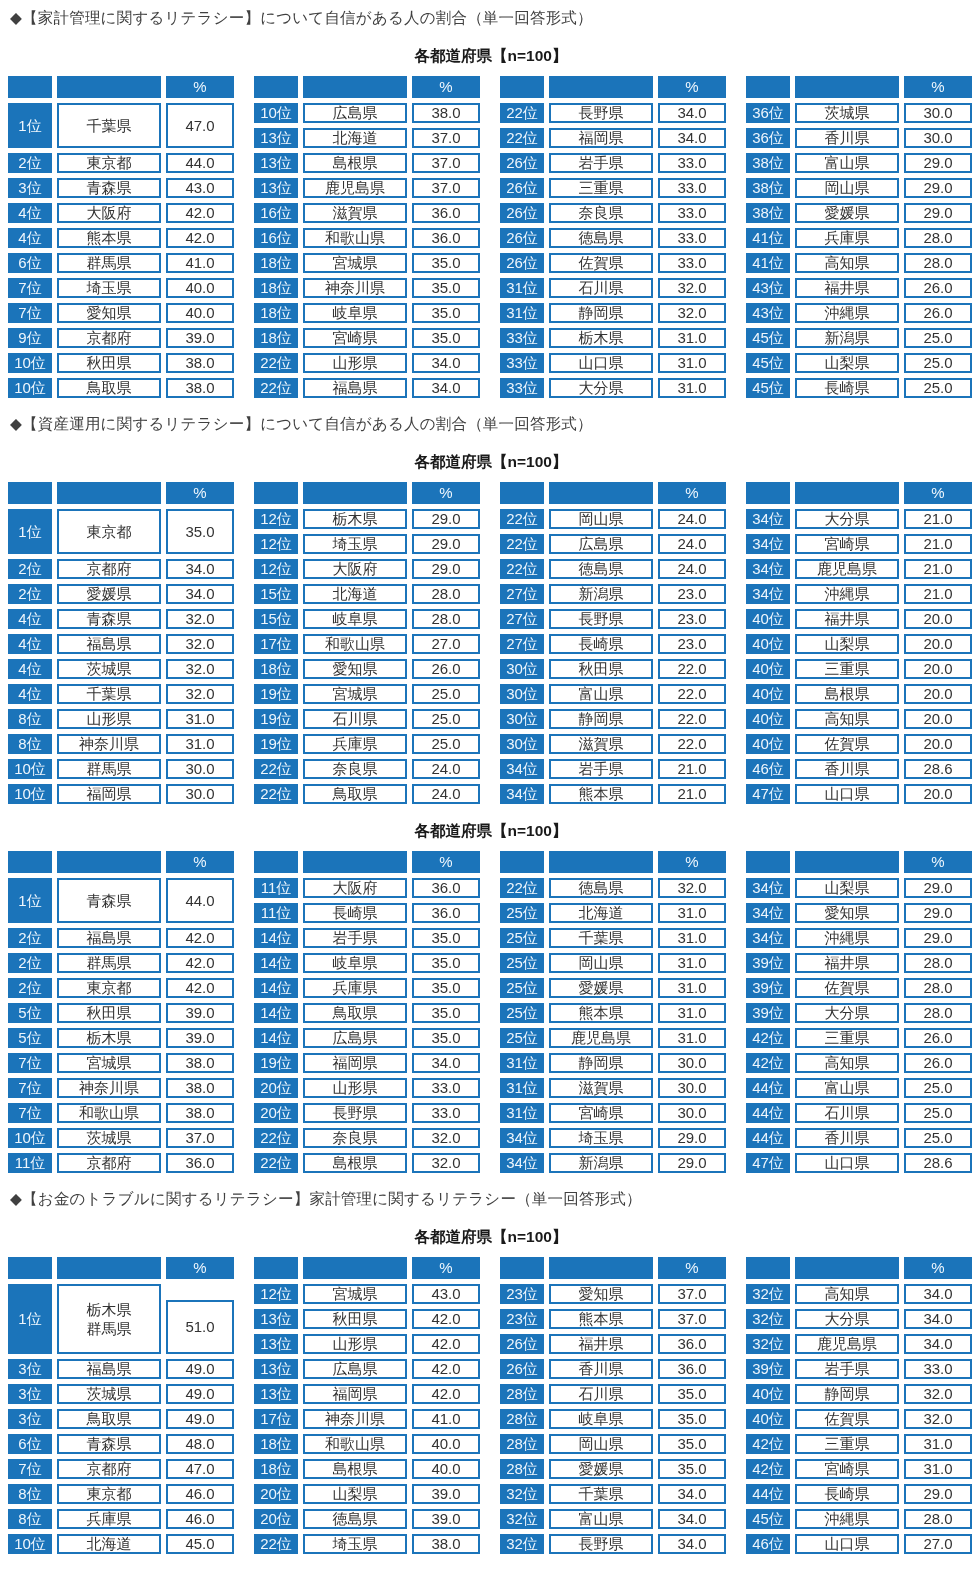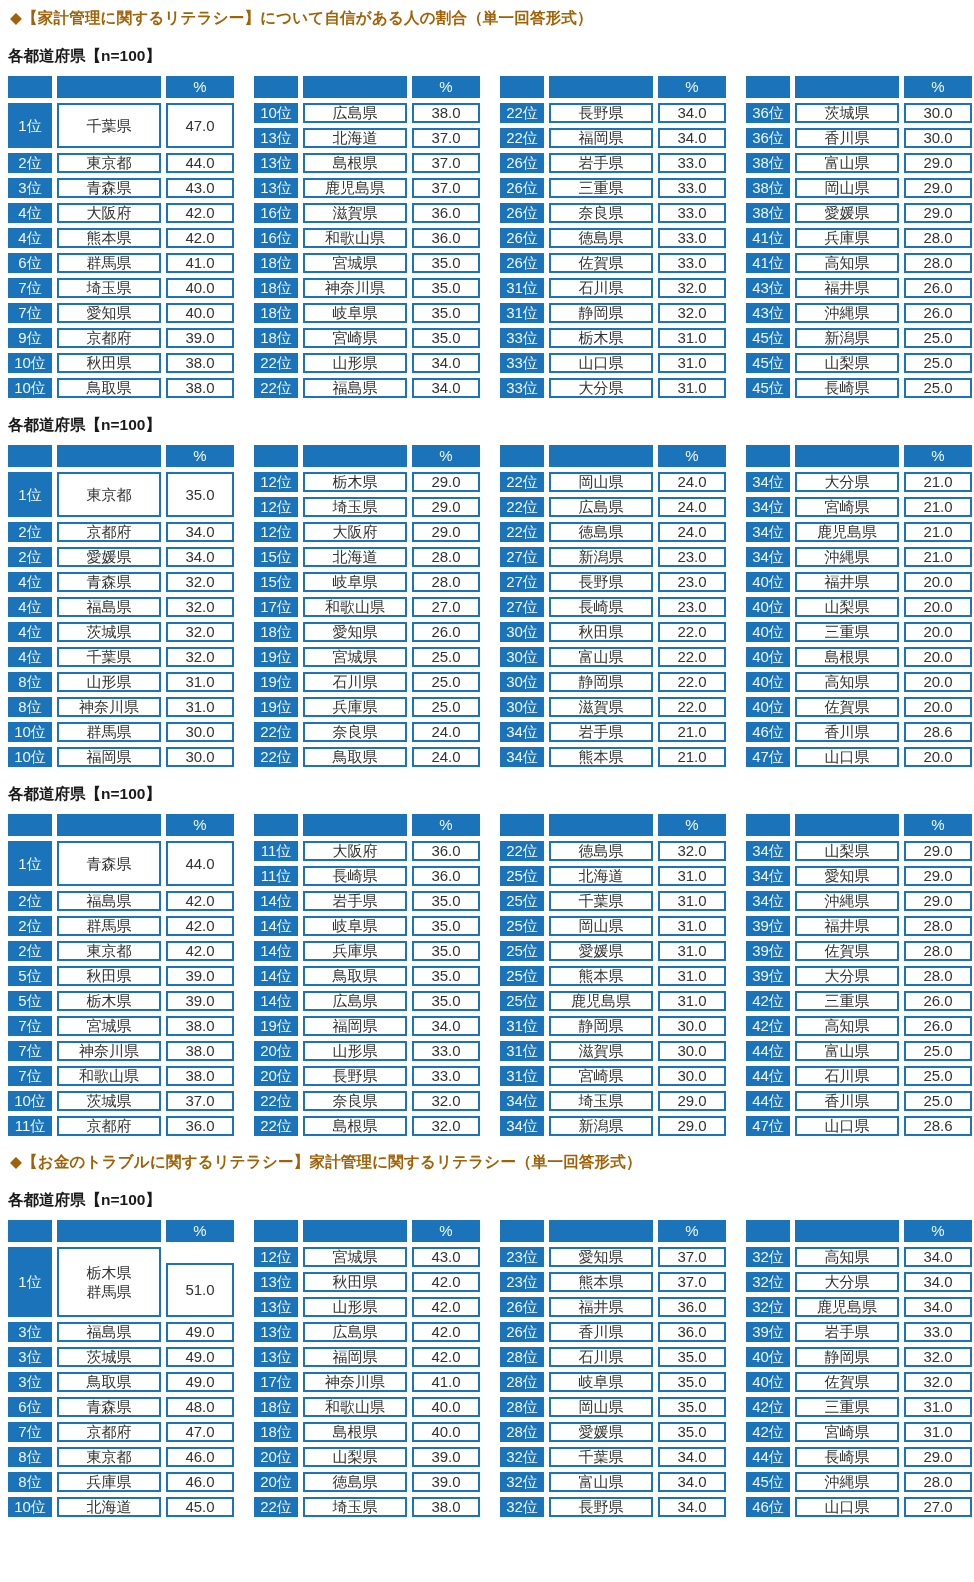--- a/index.html
+++ b/index.html
@@ -10,27 +10,28 @@
   *{margin:0;padding:0;box-sizing:border-box;}
   html,body{background:#ffffff;}
   body{
     width:974px;height:1582px;overflow:hidden;
     font-family:"Liberation Sans","DejaVu Sans",sans-serif;
     color:#1a1a1a;
   }
   .page{padding:6px 0 0 8px;}
   .section{margin-bottom:2px;}
   .section-title{
-    font-size:15.5px;font-weight:bold;color:#a16207;
+    font-size:15.5px;font-weight:normal;color:#404040;
     margin:16px 0 0 2px;letter-spacing:0.2px;white-space:nowrap;
   }
   .section:first-child .section-title{margin-top:2px;}
   .section-subtitle{
     font-size:15.5px;font-weight:bold;color:#1a1a1a;
     margin:17px 0 9px 0;
+    text-align:center;
   }
   .tables{display:flex;gap:20px;align-items:flex-start;}
   .col-table{
     display:grid;
     grid-template-columns:44px 104px 68px;
     grid-template-rows:22px;
     grid-auto-rows:20px;
     gap:5px;
     align-content:start;
   }
@@ -210,20 +211,21 @@
           <div class="cell blue">45位</div>
           <div class="cell white">山梨県</div>
           <div class="cell white">25.0</div>
           <div class="cell blue">45位</div>
           <div class="cell white">長崎県</div>
           <div class="cell white">25.0</div>
         </div>
       </div>
   </div>
   <div class="section">
+    <div class="section-title">◆【資産運用に関するリテラシー】について自信がある人の割合（単一回答形式）</div>
     <div class="section-subtitle">各都道府県【n=100】</div>
     <div class="tables">
         <div class="col-table">
           <div class="cell blue hdr"></div>
           <div class="cell blue hdr"></div>
           <div class="cell blue hdr">%</div>
           <div class="cell blue" style="grid-row: span 2;">1位</div>
           <div class="cell white" style="grid-row: span 2;">東京都</div>
           <div class="cell white" style="grid-row: span 2;">35.0</div>
           <div class="cell blue">2位</div>

